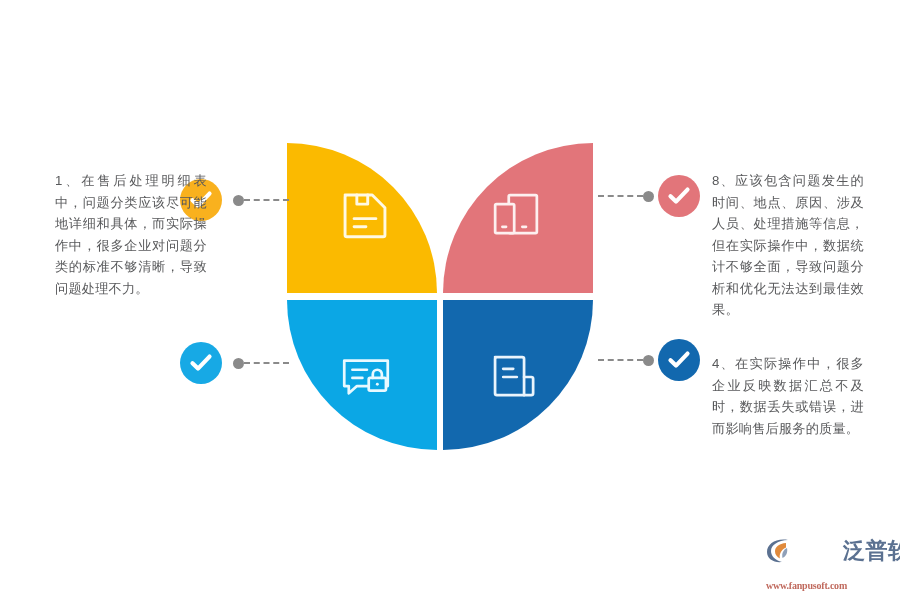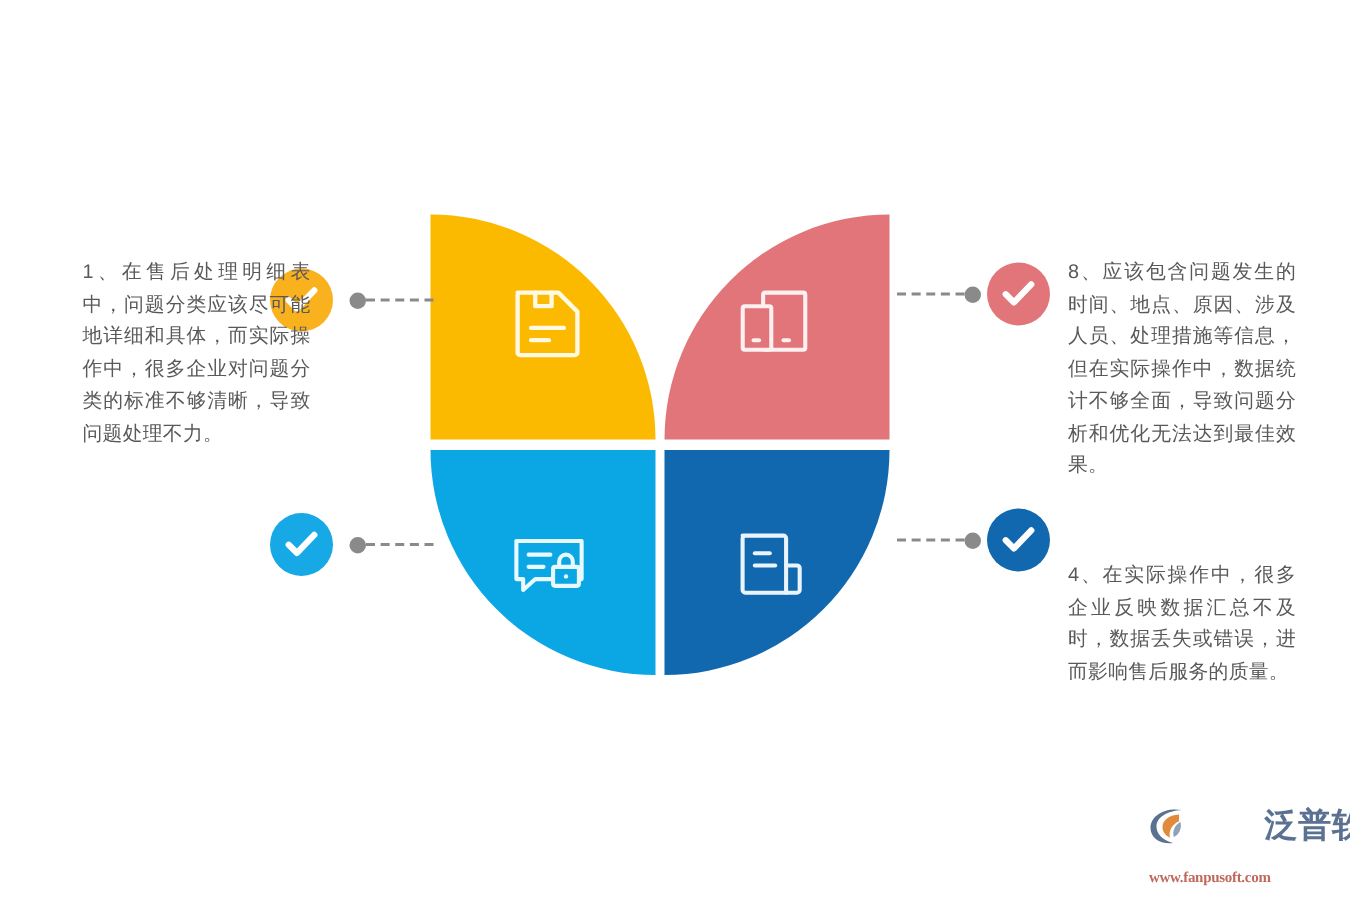--- a/index.html
+++ b/index.html
@@ -32,21 +32,21 @@
     text-align: justify;
     text-justify: inter-ideograph;
     white-space: pre-wrap;
   }
   .text-left  { width: 152px; }
   .text-right { width: 152px; }
 
   #text-1 { left: 32px;  top: 170px; margin-left: 23px; }
   #text-2 { left: 32px;  top: 337px; }
   #text-3 { left: 712px; top: 170px; }
-  #text-4 { left: 712px; top: 372px; }
+  #text-4 { left: 712px; top: 353px; }
 
   
   .badge {
     position: absolute;
     width: 42px;
     height: 42px;
     border-radius: 50%;
     display: flex;
     align-items: center;
     justify-content: center;

